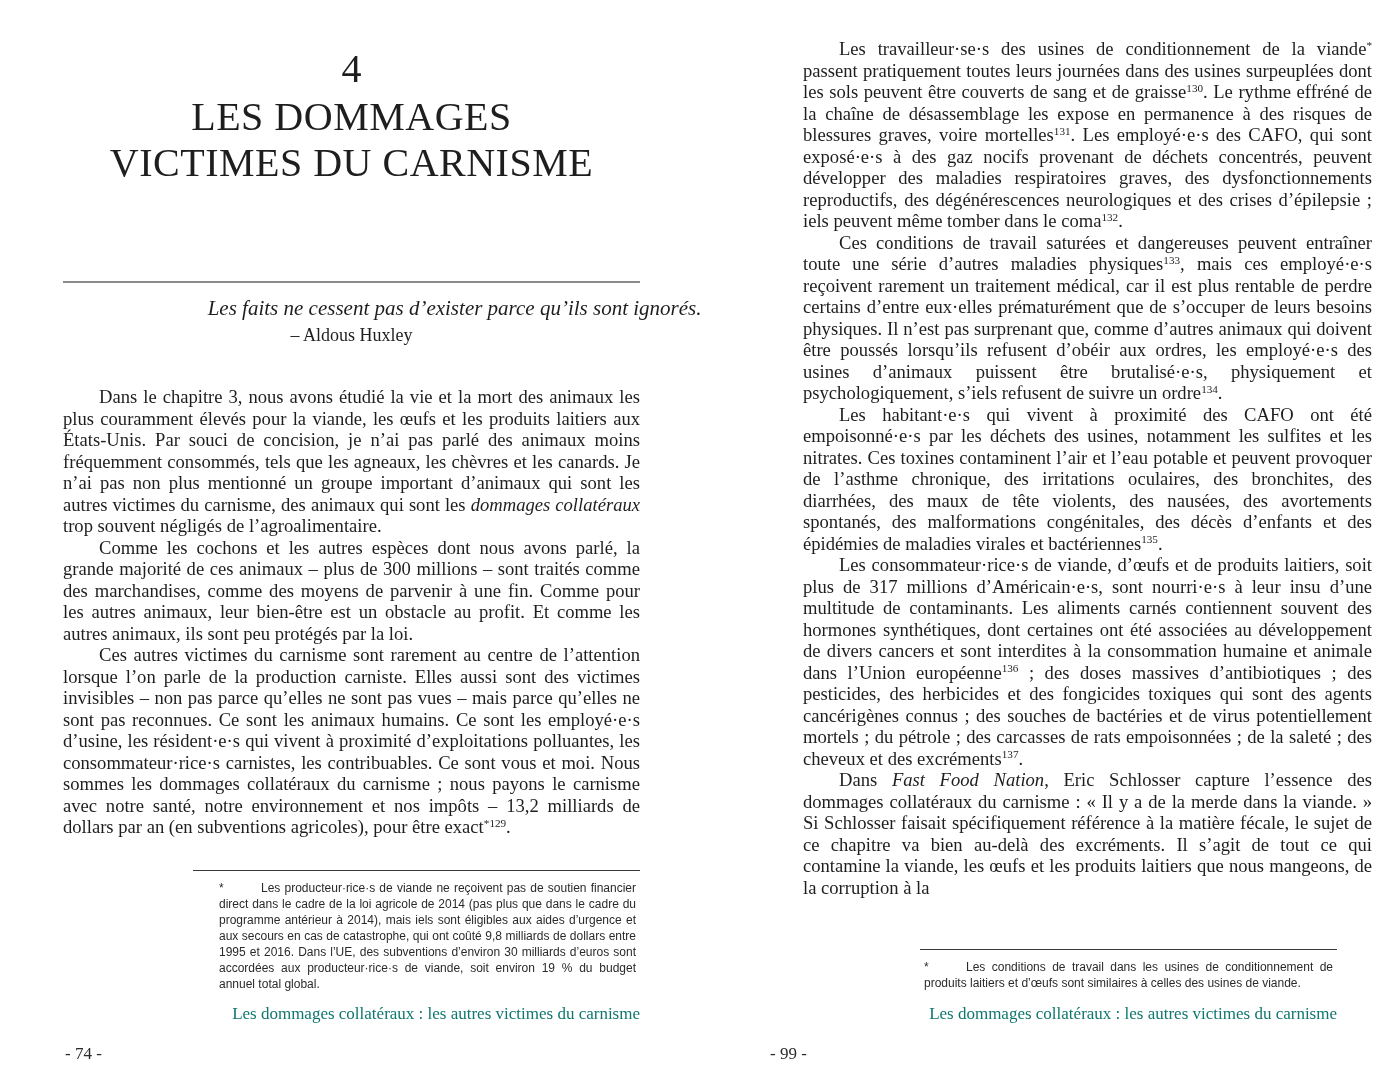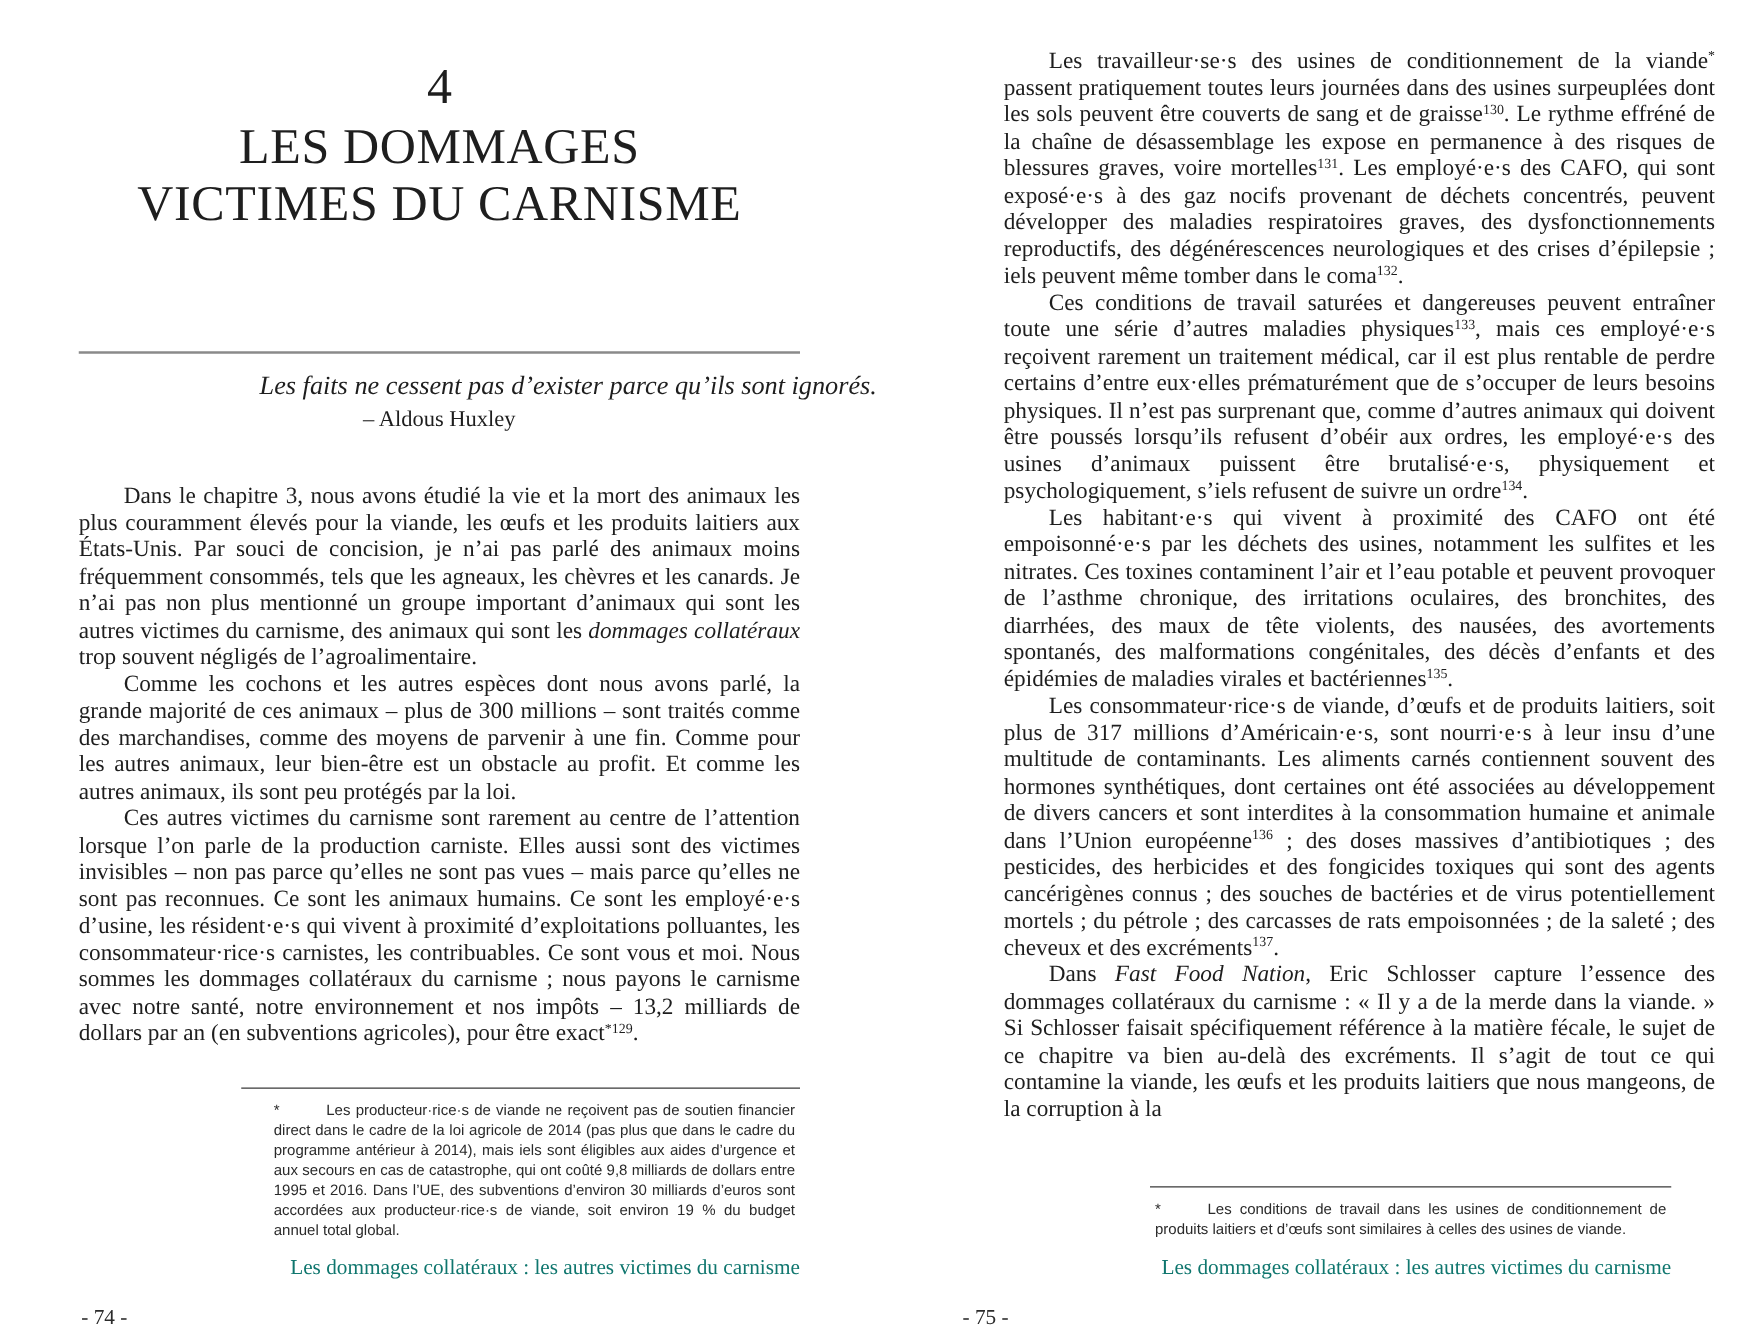--- a/index.html
+++ b/index.html
@@ -118,16 +118,16 @@
     <p class="para"><span>Les consommateur·rice·s de viande, d’œufs et de produits laitiers, soit plus de 317 millions d’Américain·e·s, sont nourri·e·s à leur insu d’une multitude de contaminants. Les aliments carnés contiennent souvent des hormones synthétiques, dont certaines ont été associées au développement de divers cancers et sont interdites à la consommation humaine et animale dans l’Union européenne</span><sup>136</sup><span> ; des doses massives d’antibiotiques ; des pesticides, des herbicides et des fongicides toxiques qui sont des agents cancérigènes connus ; des souches de bactéries et de virus potentiellement mortels ; du pétrole ; des carcasses de rats empoisonnées ; de la saleté ; des cheveux et des excréments</span><sup>137</sup><span>.</span></p>
     <p class="para"><span>Dans </span><i>Fast Food Nation</i><span>, Eric Schlosser capture l’essence des dommages collatéraux du carnisme : « Il y a de la merde dans la viande. » Si Schlosser faisait spécifiquement référence à la matière fécale, le sujet de ce chapitre va bien au-delà des excréments. Il s’agit de tout ce qui contamine la viande, les œufs et les produits laitiers que nous mangeons, de la corruption à la</span></p>
   </div>
 
   <div class="footnote-block">
     <hr class="fn-rule">
     <p class="footnote"><span class="fn-marker">*</span><span class="fn-text">Les conditions de travail dans les usines de conditionnement de produits laitiers et d’œufs sont similaires à celles des usines de viande.</span></p>
   </div>
 
   <div class="pagefoot">
-    <span class="page-number">- 75 -</span>
+    <span class="page-number">- 99 -</span>
     <span class="running-title">Les dommages collatéraux : les autres victimes du carnisme</span>
   </div>
 </section>
 
 </body></html>

